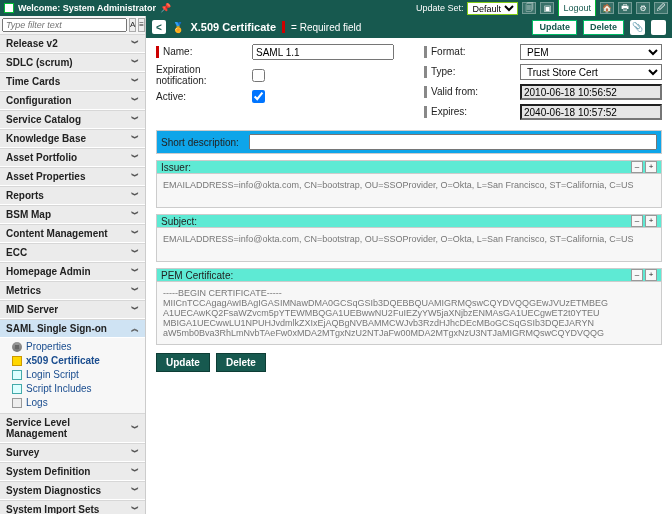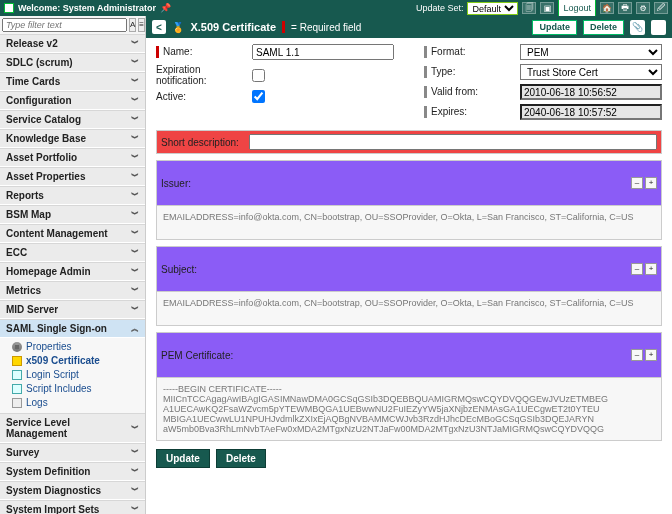--- a/index.html
+++ b/index.html
@@ -48,27 +48,27 @@
   .col { flex:1; }
   .fld { display:flex; align-items:center; margin-bottom:4px; gap:6px; }
   .fld label { width: 90px; text-align:left; font-size:10px; }
   .fld label.req::before { content:""; display:inline-block; width:3px; height:12px; background:#c00; margin-right:4px; vertical-align:middle; }
   .fld label.opt::before { content:""; display:inline-block; width:3px; height:12px; background:#888; margin-right:4px; vertical-align:middle; }
   .fld input[type=text], .fld select { flex:1; font-size:10px; height:16px; padding:0 2px; }
   .fld input[readonly] { background:#e6e6e6; }
   .fld select { background:#fff; }
 
   .section { margin-top:6px; }
-  .sechead { display:flex; align-items:center; background:#8b5cf6; border:1px solid #ccc; padding:16px 4px; font-size:10px; }
+  .sechead { display:flex; align-items:center; background:#5eead4; border:1px solid #ccc; padding:0 4px; font-size:10px; }
   .sechead label { width: auto; }
   .sechead .grow { flex:1; }
   .sechead .winbtn { width:12px; height:12px; border:1px solid #999; background:#f8f8f8; font-size:8px;line-height:10px; text-align:center; cursor:pointer; margin-left:2px; }
   .secbody { border:1px solid #ccc; border-top:none; background:#f7f7f7; padding:6px; font-size:9px; color:#777; min-height:24px; white-space:pre-wrap; word-break:break-all; }
   .secbody.tall { min-height:34px; }
-  .section .shortdesc { display:flex; align-items:center; gap:10px; background:#ef4444; border:1px solid #ccc; padding:3px 4px; }
+  .section .shortdesc { display:flex; align-items:center; gap:10px; background:#0ea5e9; border:1px solid #ccc; padding:3px 4px; }
   .shortdesc label { width:78px; font-size:10px; }
   .shortdesc input { flex:1; height:16px; font-size:10px; }
 
   .actions { margin-top:8px; display:flex; gap:6px; }
   .greenbtn { background:#17594f; color:#fff; border:1px solid #0d3d35; font-size:10px; padding:3px 9px; font-weight:bold; cursor:pointer; }
 </style>
 </head>
 <body>
 
 <div class="topbar">

